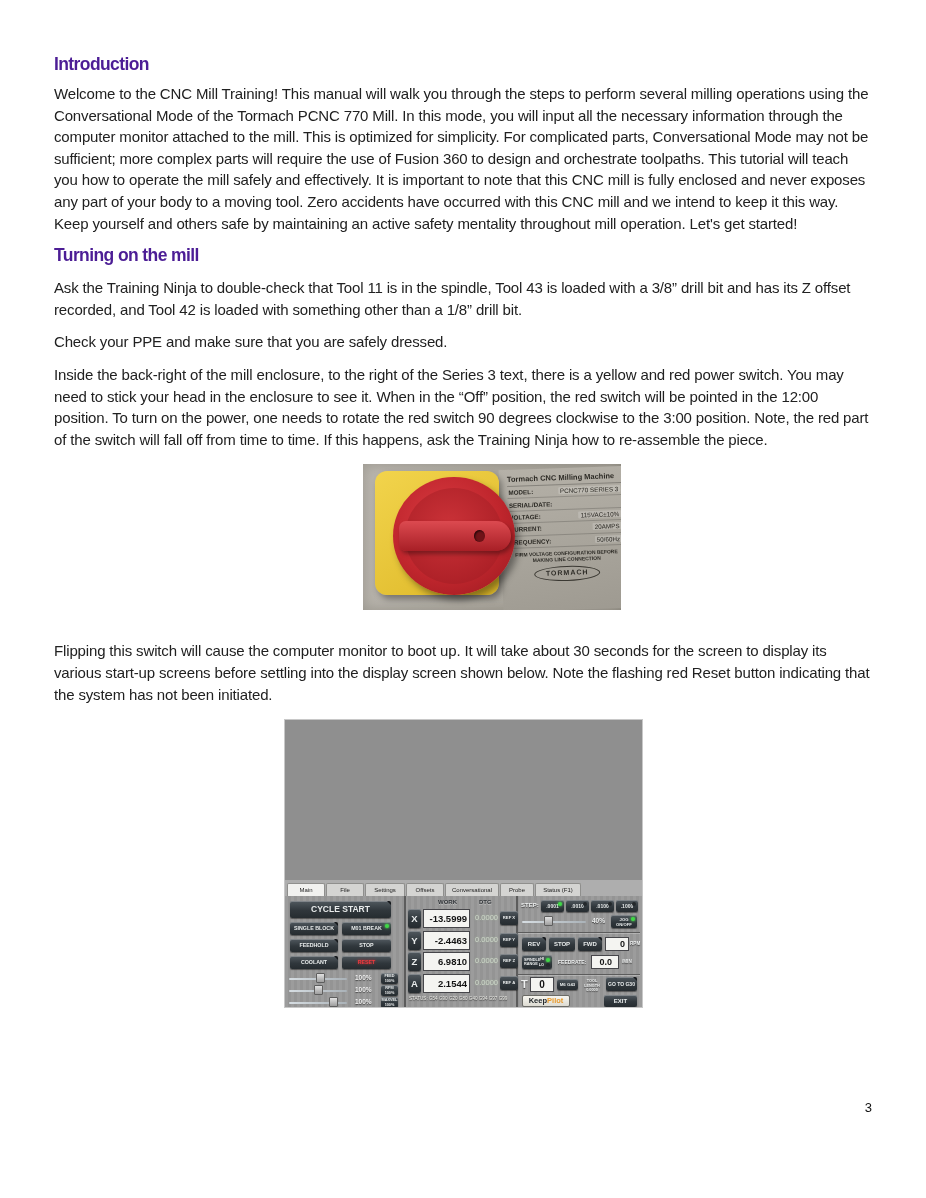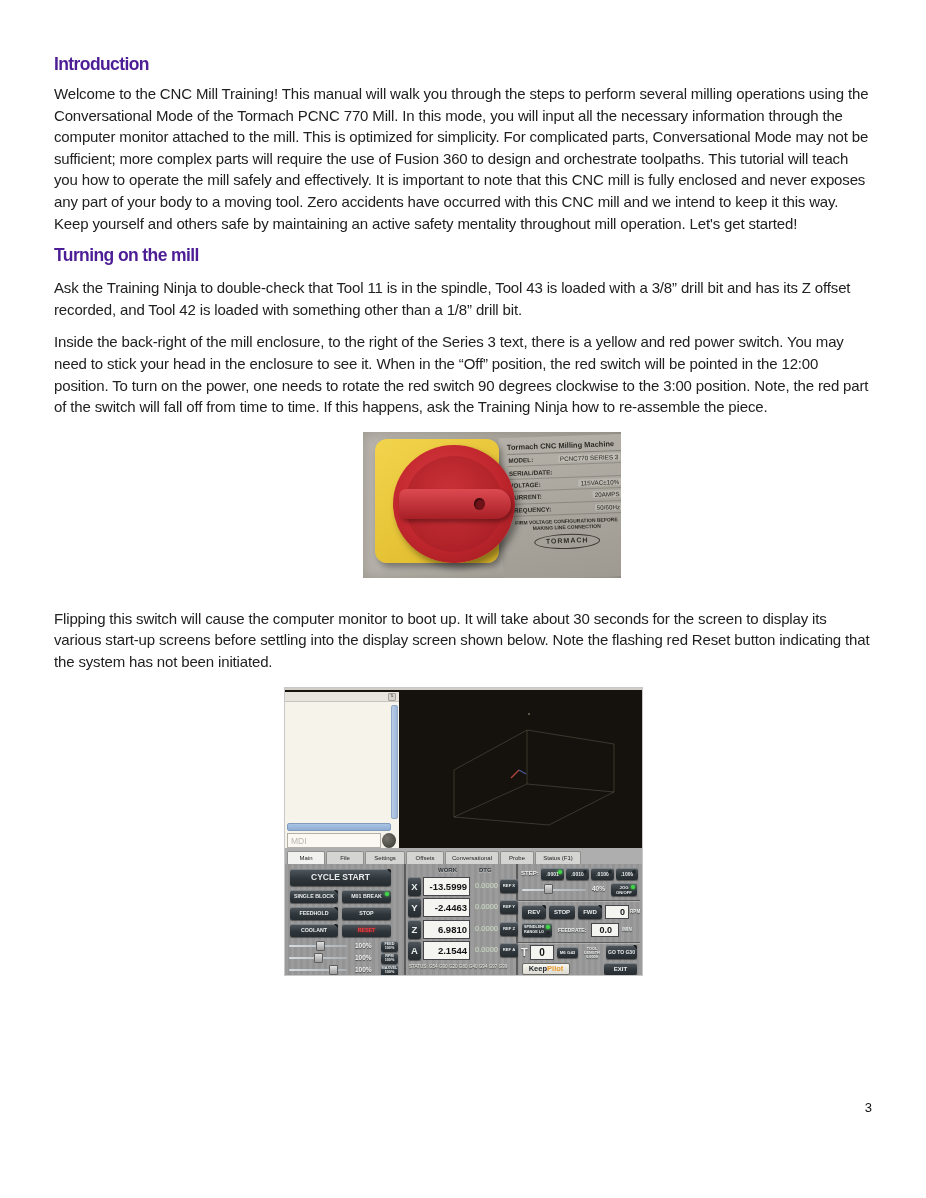--- a/index.html
+++ b/index.html
@@ -103,20 +103,21 @@
 <body>
 
 <div class="page">
   <div class="content">
 
     <div class="doc-h">Introduction</div>
     <p class="doc-p mt14">Welcome to the CNC Mill Training! This manual will walk you through the steps to perform several milling operations using the Conversational Mode of the Tormach PCNC 770 Mill. In this mode, you will input all the necessary information through the computer monitor attached to the mill. This is optimized for simplicity. For complicated parts, Conversational Mode may not be sufficient; more complex parts will require the use of Fusion 360 to design and orchestrate toolpaths. This tutorial will teach you how to operate the mill safely and effectively. It is important to note that this CNC mill is fully enclosed and never exposes any part of your body to a moving tool. Zero accidents have occurred with this CNC mill and we intend to keep it this way. Keep yourself and others safe by maintaining an active safety mentality throughout mill operation. Let's get started!</p>
 
     <div class="doc-h mt20">Turning on the mill</div>
     <p class="doc-p">Ask the Training Ninja to double-check that Tool 11 is in the spindle, Tool 43 is loaded with a 3/8” drill bit and has its Z offset recorded, and Tool 42 is loaded with something other than a 1/8” drill bit.</p>
+    <p class="doc-p">Check your PPE and make sure that you are safely dressed.</p>
     <p class="doc-p">Inside the back-right of the mill enclosure, to the right of the Series 3 text, there is a yellow and red power switch. You may need to stick your head in the enclosure to see it. When in the “Off” position, the red switch will be pointed in the 12:00 position. To turn on the power, one needs to rotate the red switch 90 degrees clockwise to the 3:00 position. Note, the red part of the switch will fall off from time to time. If this happens, ask the Training Ninja how to re-assemble the piece.</p>
 
     <div class="fig-switch">
       <div class="sw-label">
         <div class="sw-title">Tormach CNC Milling Machine</div>
         <div class="sw-row">
           <span class="sw-key">MODEL:</span>
           <span class="sw-val">PCNC770 SERIES 3</span>
         </div>
         <div class="sw-row">
@@ -146,47 +147,20 @@
         <div class="sw-face"></div>
       </div>
       <div class="sw-handle">
         <div class="sw-hole"></div>
       </div>
     </div>
 
     <p class="doc-p mt30">Flipping this switch will cause the computer monitor to boot up. It will take about 30 seconds for the screen to display its various start-up screens before settling into the display screen shown below. Note the flashing red Reset button indicating that the system has not been initiated.</p>
 
     <div class="fig-screen">
-      <div class="scr-top">
-        <div class="toolpath">
-          <svg width="243" height="158">
-            <g fill="none" stroke="#8a8472" stroke-opacity="0.32" stroke-width="1">
-              <path d="M55,125 L150,133 L215,100 L128,92 Z"></path>
-              <path d="M128,92 L128,38 M215,100 L215,52 M55,125 L55,78"></path>
-              <path d="M55,78 L128,38 L215,52"></path>
-            </g>
-            <g stroke-width="1.2">
-              <path d="M120,78 L112,86" stroke="#c24a44" stroke-opacity="0.9" fill="none"></path>
-              <path d="M120,78 L127,82" stroke="#5a68bb" stroke-opacity="0.8" fill="none"></path>
-            </g>
-            <circle cx="130" cy="22" r="1" fill="#776f5f"></circle>
-          </svg>
-        </div>
-        <div class="gcode">
-          <div class="gcode-head">
-            <div class="gcode-stepper">⇅</div>
-          </div>
-          <div class="vscroll"></div>
-          <div class="hscroll"></div>
-          <div class="mdi-row">
-            <div class="mdi-input">MDI</div>
-            <div class="mdi-btn"></div>
-          </div>
-        </div>
-      </div>
 
       <div class="tabs">
         <div class="tab active tw1">Main</div>
         <div class="tab tw2">File</div>
         <div class="tab tw3">Settings</div>
         <div class="tab tw4">Offsets</div>
         <div class="tab tw5">Conversational</div>
         <div class="tab tw6">Probe</div>
         <div class="tab tw7">Status (F1)</div>
       </div>

